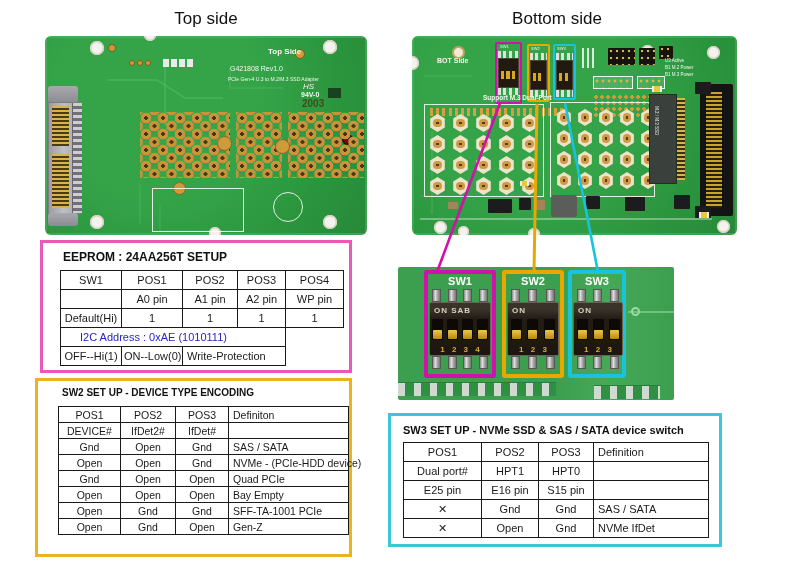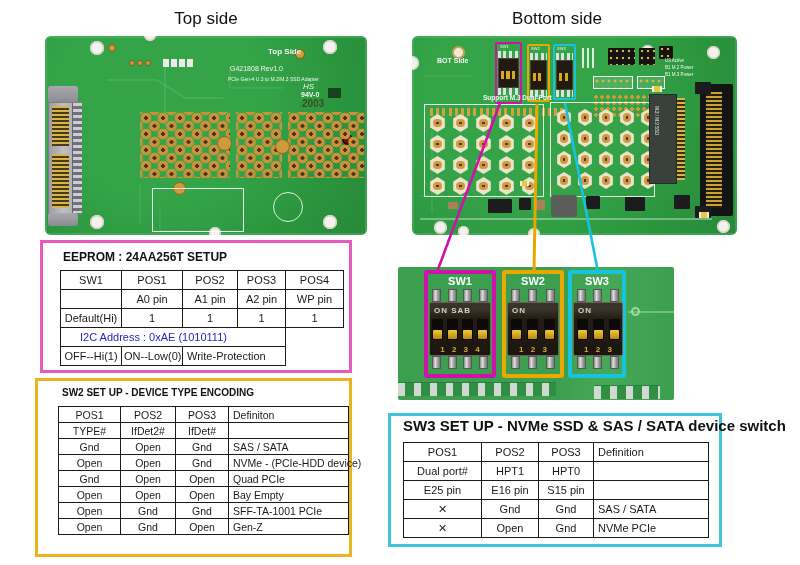--- a/index.html
+++ b/index.html
@@ -466,21 +466,21 @@
           <col style="width:120px">
         </colgroup>
       <tbody>
           <tr>
         <td>POS1</td>
         <td>POS2</td>
         <td>POS3</td>
         <td class="al">Definiton</td>
       </tr>
       <tr>
-        <td>TYPE#</td>
+        <td>DEVICE#</td>
         <td>IfDet2#</td>
         <td>IfDet#</td>
         <td class="al"></td>
       </tr>
       <tr>
         <td>Gnd</td>
         <td>Open</td>
         <td>Gnd</td>
         <td class="al">SAS / SATA</td>
       </tr>
@@ -512,21 +512,21 @@
         <td>Open</td>
         <td>Gnd</td>
         <td>Open</td>
         <td class="al">Gen-Z</td>
       </tr>
     </tbody>
       </table>
   </div>
 
   <div class="panel" style="left:388px; top:413px; width:334px; height:134px; border:3px solid #3dc6da;">
-    <div class="panel-title" style="position:absolute; left:12px; top:1px; font-size:15px;">SW3 SET UP - NVMe SSD &amp; SAS / SATA device switch</div>
+    <div class="panel-title" style="position:absolute; left:12px; top:8px; font-size:11px;">SW3 SET UP - NVMe SSD &amp; SAS / SATA device switch</div>
     <table class="tbl sw3-tbl" style="position:absolute; left:12px; top:26px; width:305px;">
       <colgroup>
           <col style="width:78px">
           <col style="width:57px">
           <col style="width:55px">
           <col style="width:115px">
         </colgroup>
       <tbody>
           <tr>
         <td>POS1</td>
@@ -549,19 +549,19 @@
       <tr>
         <td>✕</td>
         <td>Gnd</td>
         <td>Gnd</td>
         <td class="al">SAS / SATA</td>
       </tr>
       <tr>
         <td>✕</td>
         <td>Open</td>
         <td>Gnd</td>
-        <td class="al">NVMe PCIe</td>
+        <td class="al">NVMe IfDet</td>
       </tr>
     </tbody>
       </table>
   </div>
 
 </div>
 
 </body></html>

